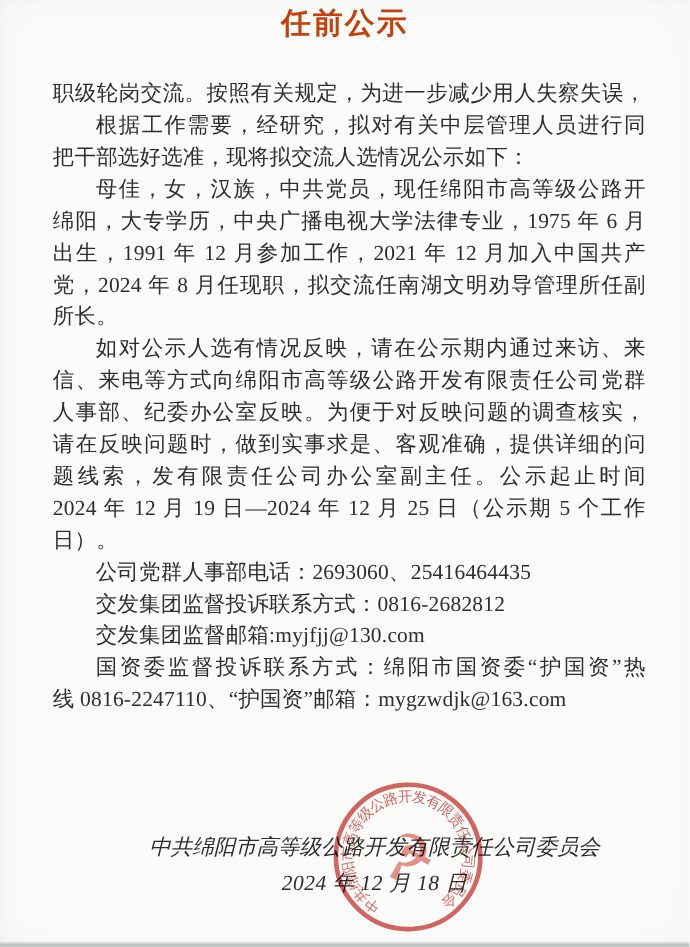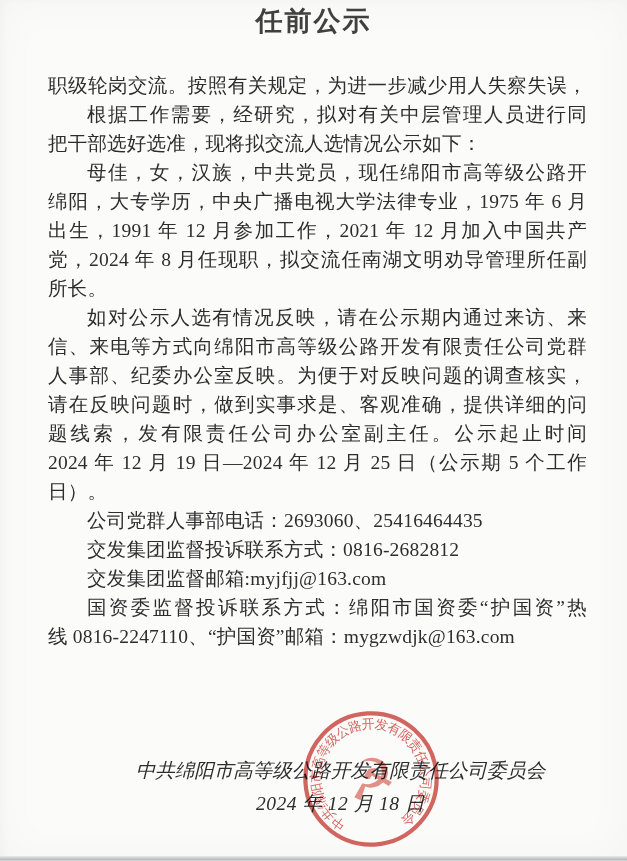--- a/index.html
+++ b/index.html
@@ -9,21 +9,21 @@
     background:#fbfbf9;
     font-family:"Liberation Serif","DejaVu Serif",serif;
     color:#2d2d2f;
     overflow:hidden;
     box-shadow:inset 0 0 45px rgba(0,0,0,0.03), inset 3px 0 8px rgba(0,0,0,0.025);
   }
   .title{
     position:absolute;top:3px;left:0;right:0;margin:0;
     text-align:center;
     font-size:27px;font-weight:bold;letter-spacing:2px;
-    color:#404040;
+    color:#c2410c;
   }
   .body{
     position:absolute;top:71px;left:48px;width:539px;
     font-size:19.5px;line-height:29px;
   }
   .para{margin:0;padding:0;}
   .line{height:29px;overflow:hidden;white-space:pre;letter-spacing:0.2px;}
   .line.fill{white-space:normal;text-align:justify;text-align-last:justify;}
   .line.indent{text-indent:39px;}
   .sign-block{
@@ -72,21 +72,21 @@
         <div class="line fill">2024 年 12 月 19 日—2024 年 12 月 25 日（公示期 5 个工作</div>
         <div class="line">日）。</div>
       </div>
       <div class="para">
         <div class="line indent">公司党群人事部电话：2693060、25416464435</div>
       </div>
       <div class="para">
         <div class="line indent">交发集团监督投诉联系方式：0816-2682812</div>
       </div>
       <div class="para">
-        <div class="line indent">交发集团监督邮箱:myjfjj@163.com</div>
+        <div class="line indent">交发集团监督邮箱:myjfjj@130.com</div>
       </div>
       <div class="para">
         <div class="line indent fill">国资委监督投诉联系方式：绵阳市国资委“护国资”热</div>
         <div class="line">线 0816-2247110、“护国资”邮箱：mygzwdjk@163.com</div>
       </div>
     </div>
 
   <div class="sign-block">
     <div class="sign-line">中共绵阳市高等级公路开发有限责任公司委员会</div>
     <div class="date-line">2024 年 12 月 18 日</div>

